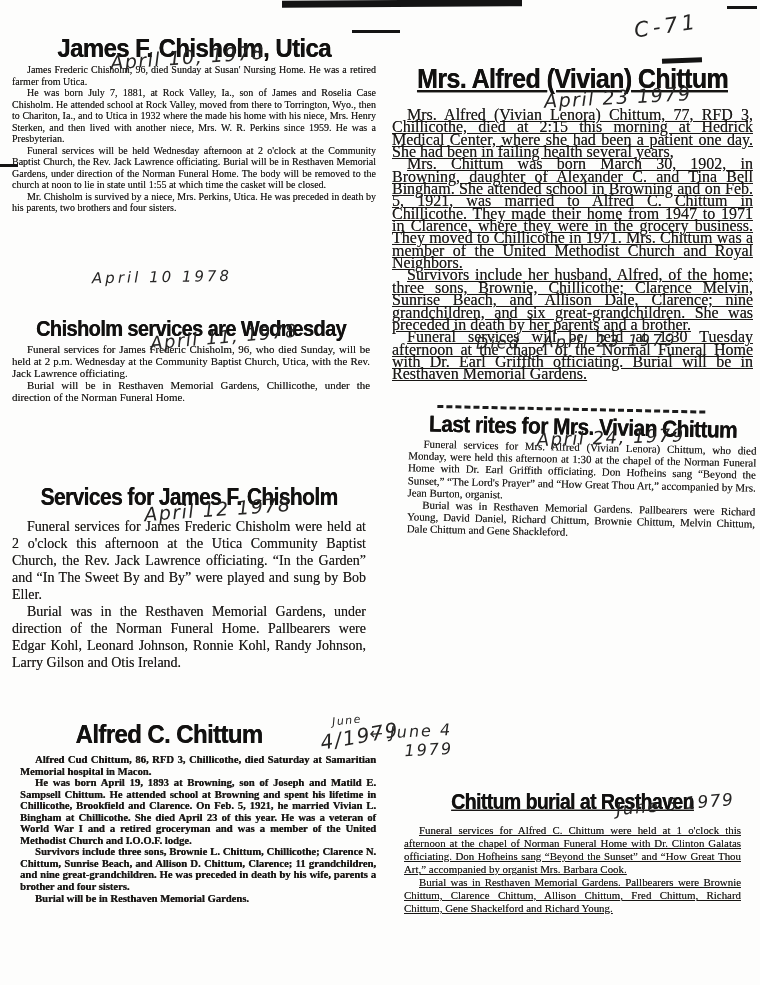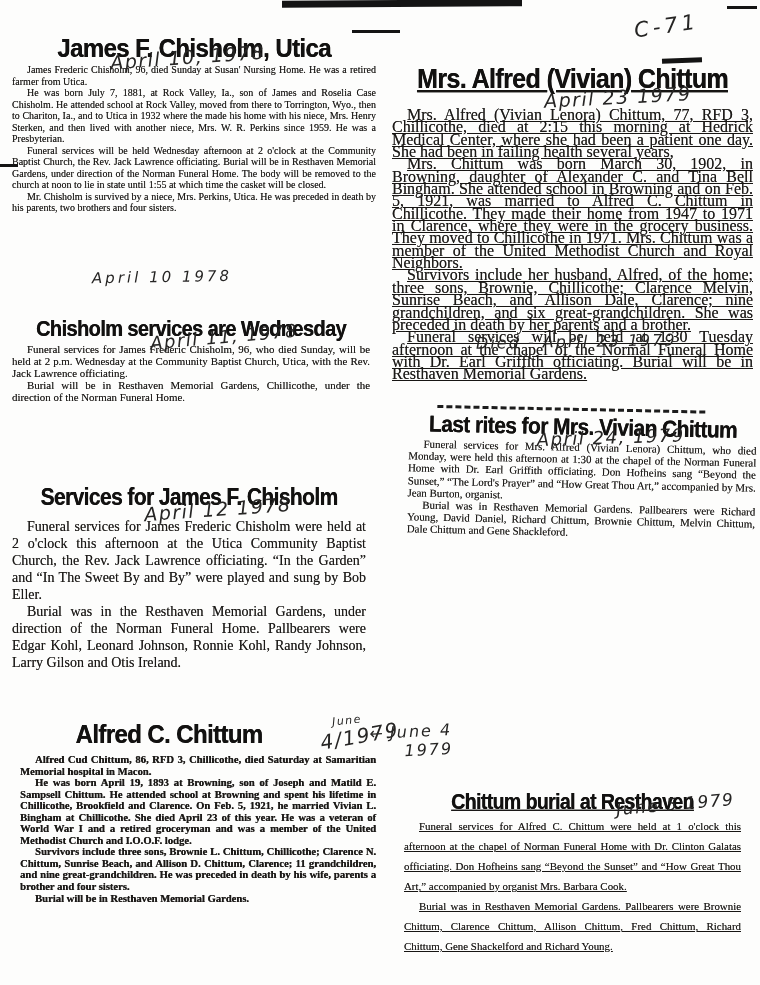--- a/index.html
+++ b/index.html
@@ -56,21 +56,21 @@
   
   #c6{left:20px;top:720px;width:356px;}
   #c6 .headline{font-size:24px;line-height:28px;padding-right:58px;}
   #c6 .bodytext{font-size:10.6px;line-height:11.55px;margin-top:6px;font-weight:700;
                 text-shadow:0.3px 0 0 rgba(20,18,16,.9);}
   #c6 .hw-frag{left:312px;top:-6px;font-size:11px;transform:rotate(-6deg);}
   #c6 .hw-over{left:300px;top:4px;font-size:20px;transform:rotate(-10deg);}
   
   #c7{left:404px;top:790px;width:337px;text-decoration:underline;}
   #c7 .headline{font-size:19.5px;line-height:23px;}
-  #c7 .bodytext{font-size:10.9px;line-height:20px;margin-top:3px;}
+  #c7 .bodytext{font-size:10.9px;line-height:13px;margin-top:11px;}
   #c7 .hw-over{left:212px;top:4px;font-size:17px;transform:rotate(-5deg);}
   
   #corner-label{left:634px;top:14px;font-size:21px;transform:rotate(-8deg);letter-spacing:4px;}
   #side-note{position:absolute;left:370px;top:722px;font-family:"DejaVu Sans",sans-serif;
              font-style:italic;color:#262524;font-size:16px;letter-spacing:2px;
              transform:rotate(-3deg);}
   #side-note .l2{margin-left:34px;}
   #side-note .arrow{font-style:normal;letter-spacing:0;}
 </style>
 </head>

